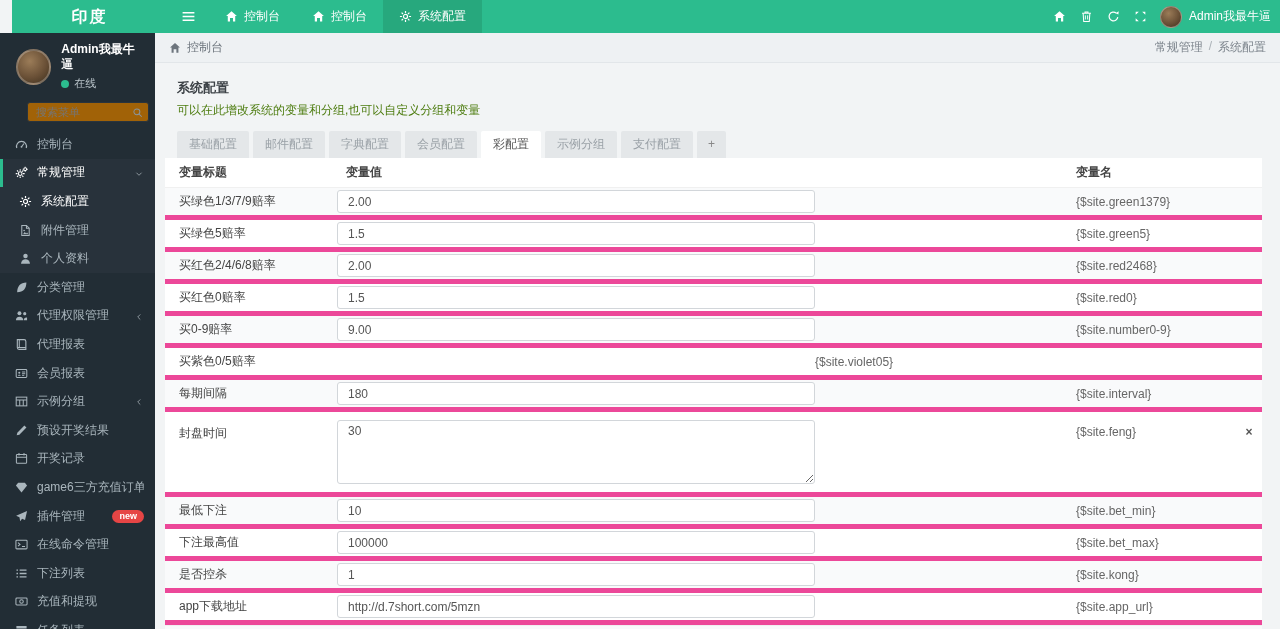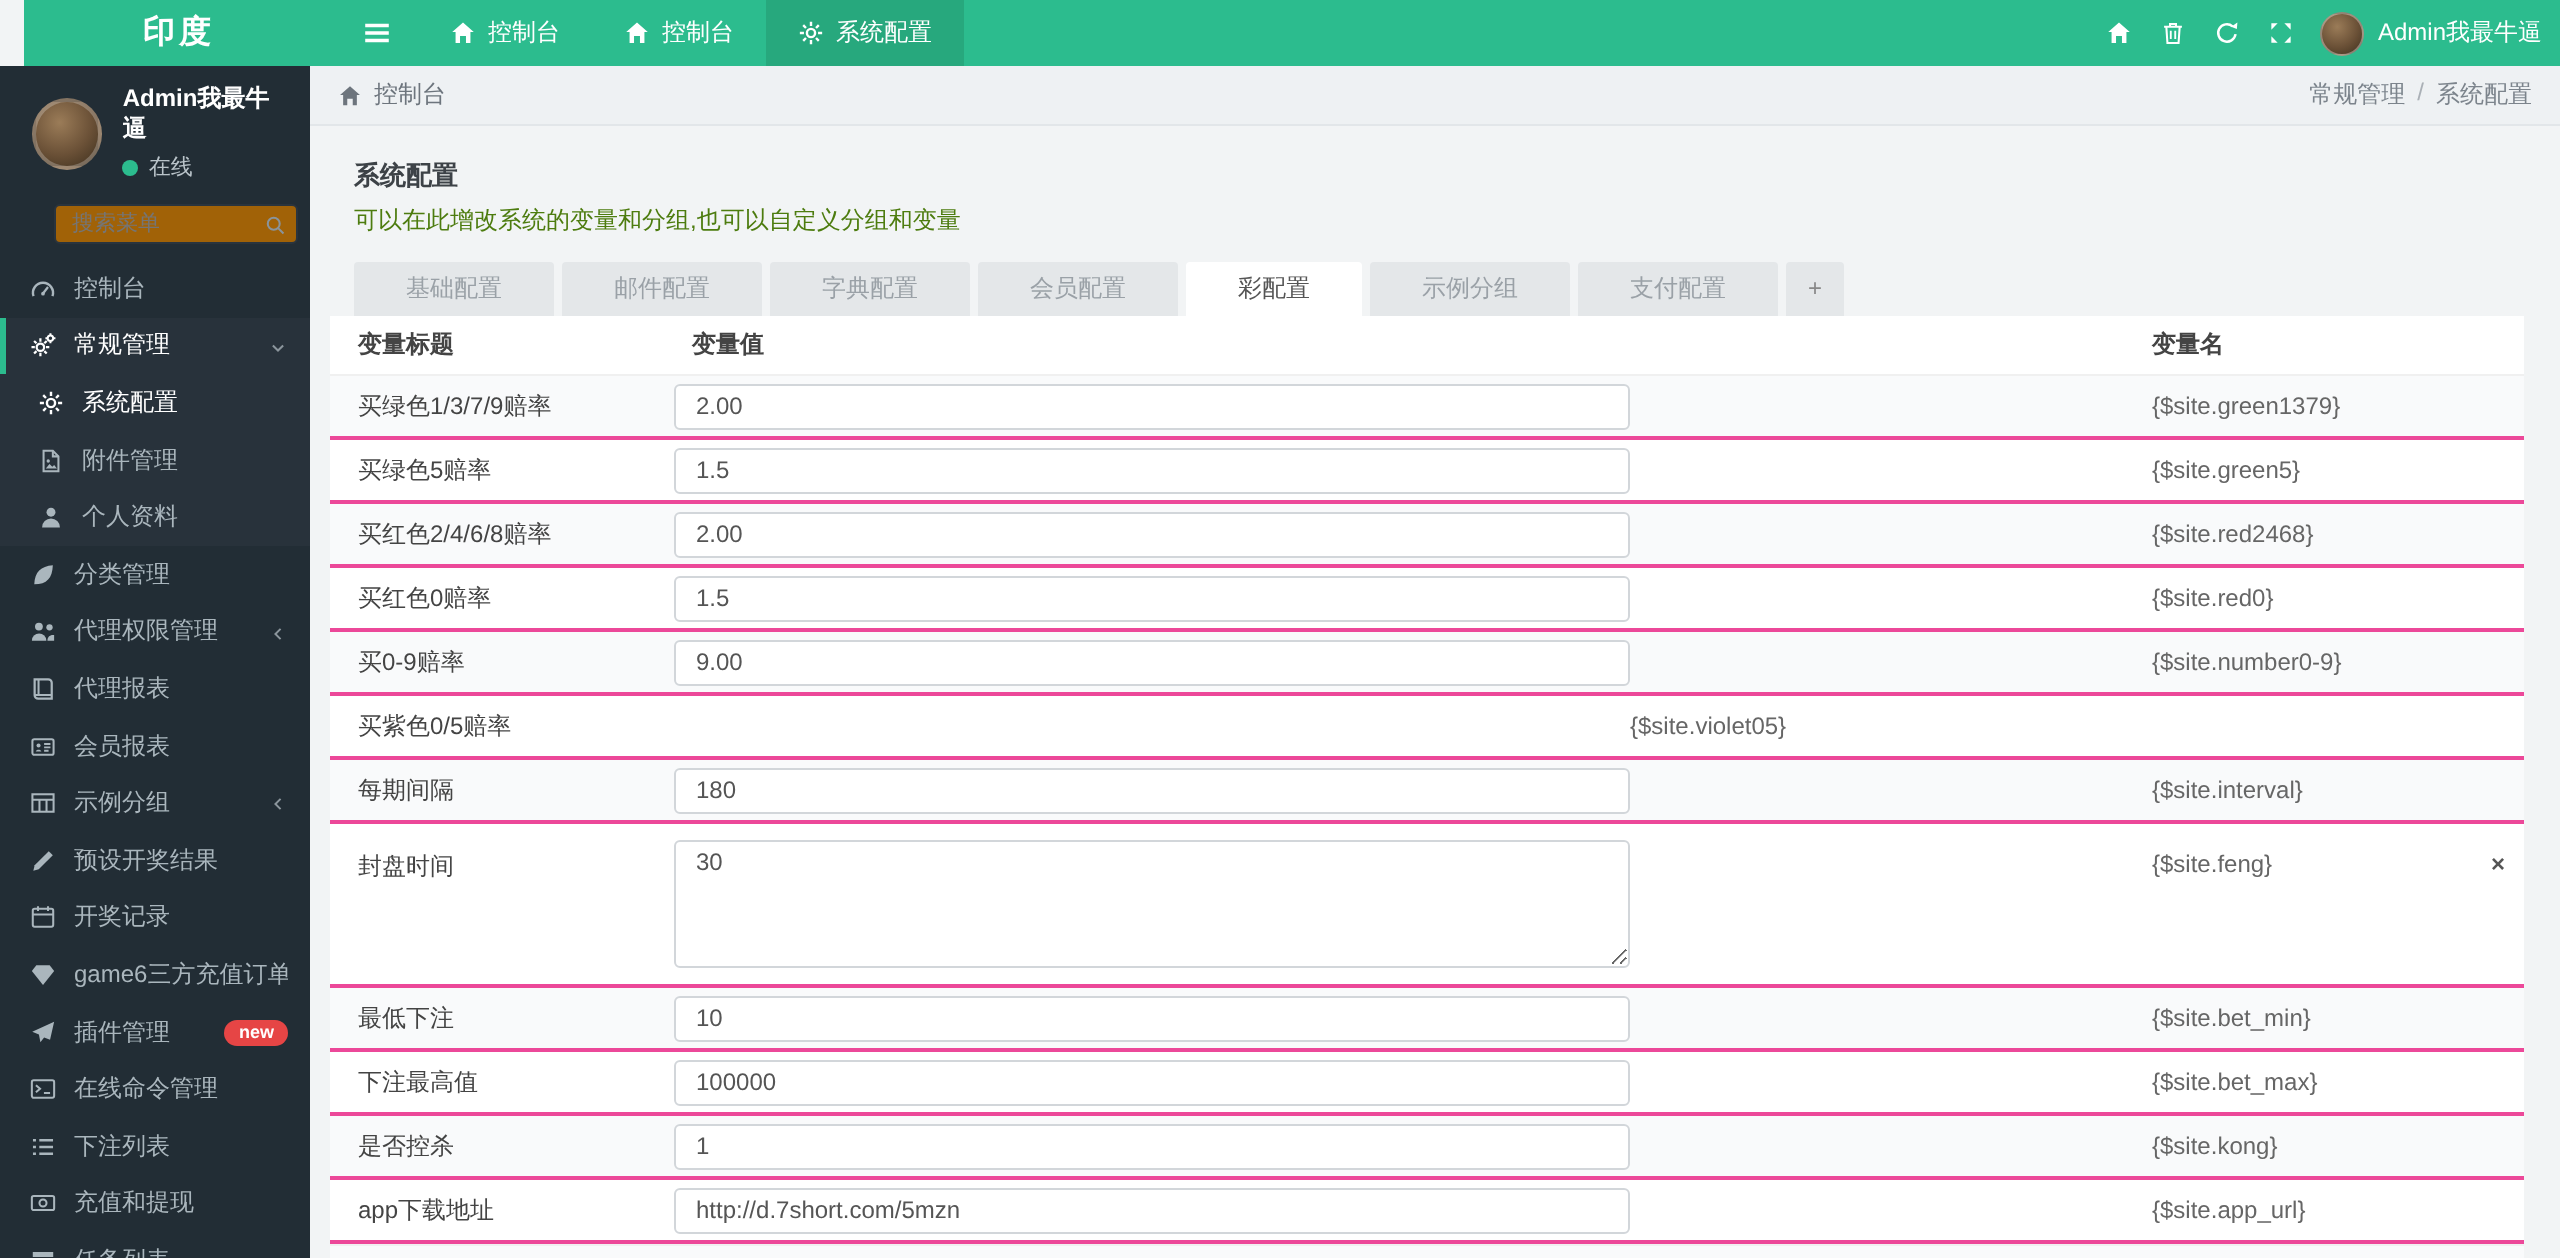--- a/index.html
+++ b/index.html
@@ -51,30 +51,30 @@
   .crumbbar{height:30px;background:#eef1f3;border-bottom:1px solid #e2e6e9;display:flex;align-items:center;
     padding:0 14px;font-size:12px;color:#6d757d;}
   .crumb-left{display:flex;align-items:center;gap:6px;cursor:pointer;}
   .crumb-right{margin-left:auto;color:#7c848c;display:flex;gap:6px;}
   .crumb-right .sep{color:#aab0b6;}
   .content{padding:8px 18px 0 10px;}
   .phead{padding:8px 12px 4px;}
   .ptitle{font-size:13px;font-weight:bold;color:#3d4247;}
   .psub{font-size:12px;color:#4d7c0f;margin-top:5px;}
   .tabs{display:flex;gap:4px;padding:8px 0 0 12px;align-items:flex-end;}
-  .tab{background:#e4e7e9;color:#9aa1a7;font-size:12px;height:27px;line-height:27px;padding:0 26px;
+  .tab{background:#e4e7e9;color:#9aa1a7;font-size:12px;height:27px;line-height:27px;padding:0 12px;
     border-radius:2px 2px 0 0;cursor:pointer;white-space:nowrap;}
   .tab.active{background:#fff;color:#555;}
   .tab.add{padding:0 11px;color:#888;}
   .pane{background:#fff;min-height:470px;}
   .thead,.row{display:grid;grid-template-columns:172px 478px 1fr 160px 26px;align-items:center;}
   .thead{height:30px;font-size:12px;font-weight:bold;color:#444;border-bottom:1px solid #f0f0f0;}
   .thead .h1{padding-left:14px;}
   .thead .h2{padding-left:9px;}
-  .row{min-height:32px;border-bottom:2px solid #ec4899;font-size:12px;}
+  .row{min-height:32px;border-bottom:5px solid #ec4899;font-size:12px;}
   .row.odd{background:#f9fafb;}
   .c-label{padding-left:14px;color:#444;}
   .c-value input,.c-value textarea{width:100%;border:1px solid #d2d6da;border-radius:3px;font-size:12px;
     color:#555;padding:3px 10px;font-family:inherit;background:#fff;outline:none;}
   .c-value input{height:23px;}
   .c-value textarea{height:64px;margin:8px 0;resize:vertical;display:block;}
   .row.tall{align-items:start;}
   .row.tall .c-label,.row.tall .c-var,.row.tall .c-close{padding-top:13px;}
   .c-var{color:#666;}
   .c-close{color:#555;font-weight:bold;cursor:pointer;text-align:center;font-size:12px;}

